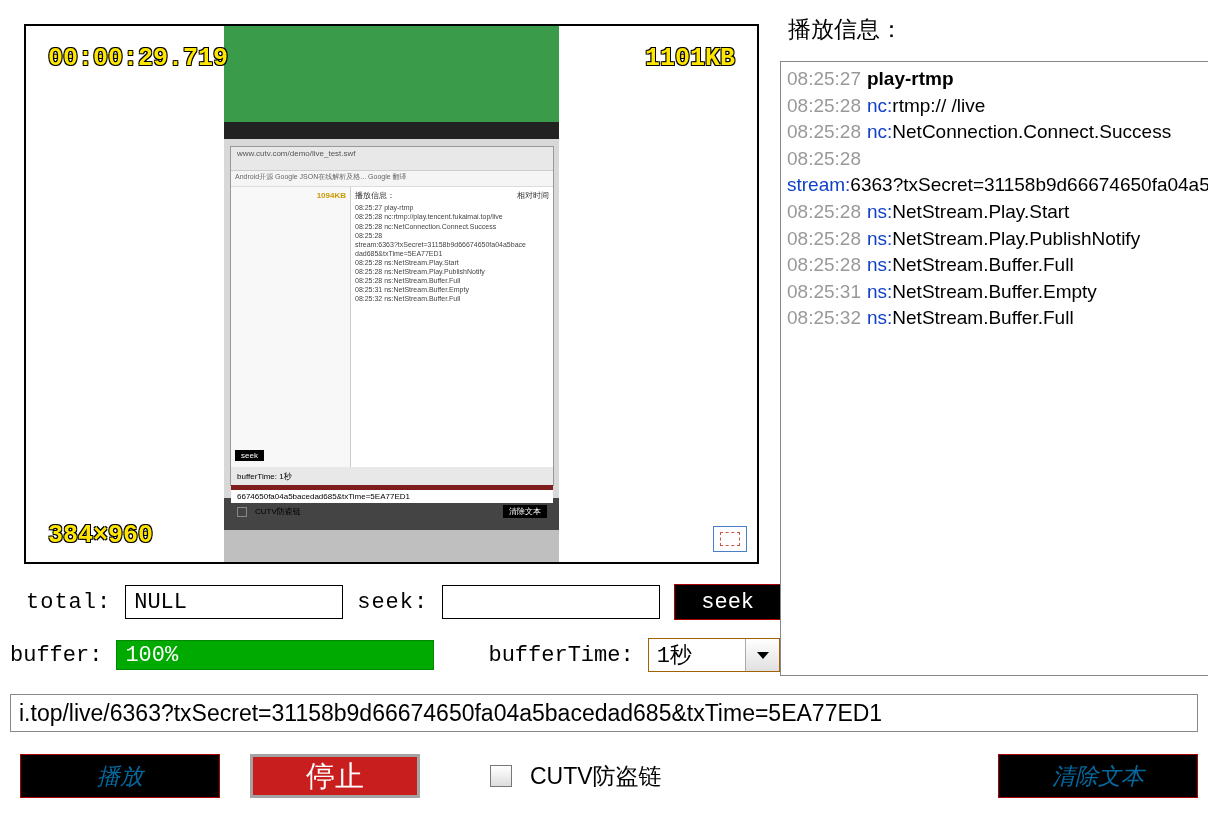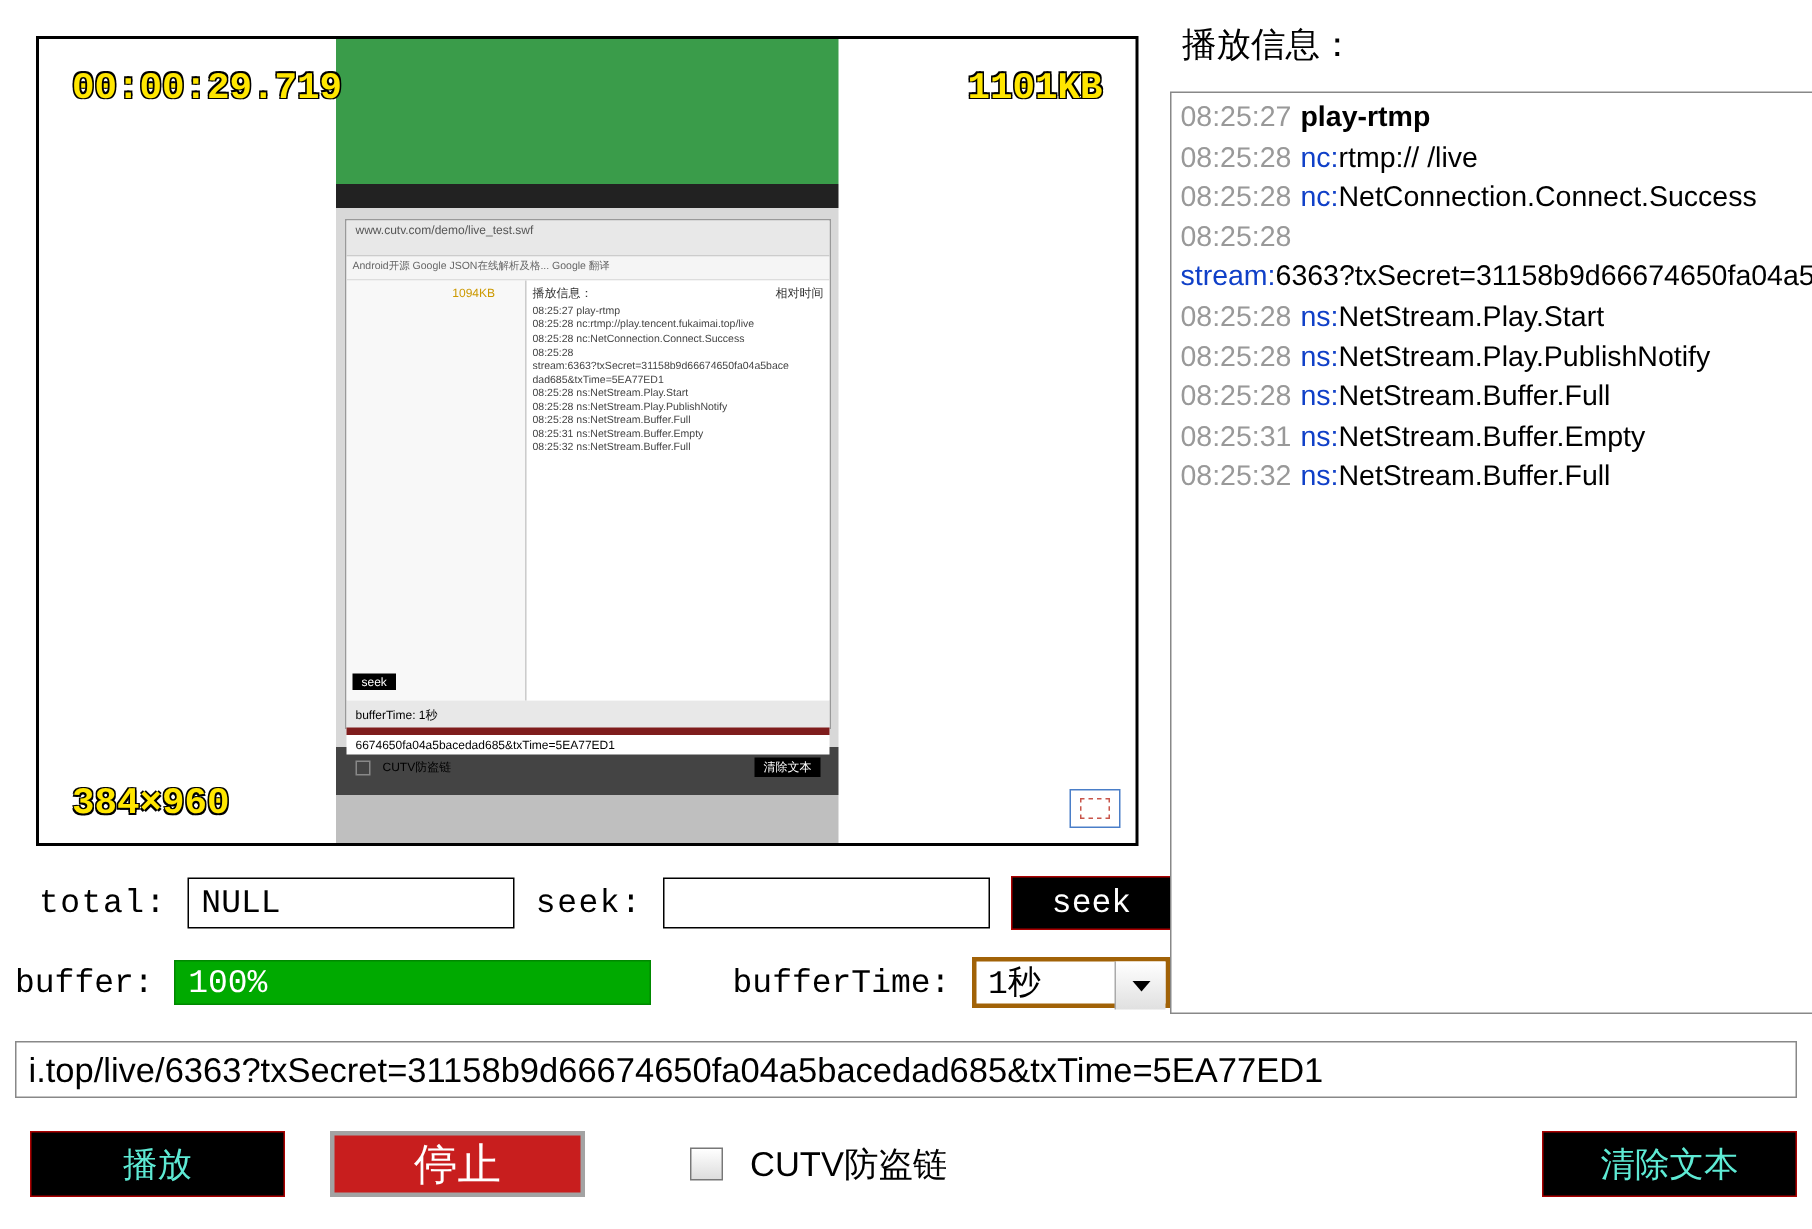--- a/index.html
+++ b/index.html
@@ -25,56 +25,56 @@
 .fs-icon { position: absolute; bottom: 10px; right: 10px; width: 34px; height: 26px; background: #fff; border: 1px solid #4a7ec8; display: flex; align-items: center; justify-content: center; }
 .fs-icon::before { content: ""; width: 18px; height: 12px; border: 1px dashed #c8554a; }
 .controls1 { display: flex; align-items: center; gap: 14px; margin: 20px 0 0 26px; font-family: "Courier New", monospace; font-size: 22px; }
 .controls1 label { letter-spacing: 1px; }
 .input-white { height: 34px; border: 1px solid #000; background: #fff; font-family: "Courier New", monospace; font-size: 22px; padding: 2px 8px; }
 .input-white.w1 { width: 218px; }
 .input-white.w2 { width: 218px; }
 .btn-black { height: 36px; background: #000; color: #fff; border: 1px solid #a00; font-family: "Courier New", monospace; font-size: 22px; padding: 0 26px; cursor: pointer; }
 .controls2 { display: flex; align-items: center; gap: 14px; margin: 18px 0 0 10px; font-family: "Courier New", monospace; font-size: 22px; }
 .buffer-bar { width: 325px; height: 30px; background: #0a0; border: 1px solid #080; color: #fff; font-family: "Courier New", monospace; font-size: 22px; padding: 1px 8px; display: flex; align-items: center; }
-.dropdown { width: 135px; height: 34px; border: 3px solid #a16207; background: #fff; display: flex; align-items: center; position: relative; padding: 0 8px; font-size: 22px; }
+.dropdown { width: 135px; height: 34px; border: 1px solid #a16207; background: #fff; display: flex; align-items: center; position: relative; padding: 0 8px; font-size: 22px; }
 .dropdown-arrow { position: absolute; right: 0; top: 0; width: 34px; height: 32px; border-left: 1px solid #aaa; background: linear-gradient(#fff,#e0e0e0); display: flex; align-items: center; justify-content: center; }
 .dropdown-arrow::after { content: ""; border-left: 6px solid transparent; border-right: 6px solid transparent; border-top: 7px solid #000; }
 .info-section { flex: 1; display: flex; flex-direction: column; padding-top: 14px; }
 .info-header { display: flex; align-items: center; gap: 20px; font-size: 23px; margin-bottom: 16px; padding-left: 8px; }
 .checkbox { width: 22px; height: 22px; border: 1px solid #777; background: linear-gradient(#fff,#ddd); display: inline-block; margin-right: 8px; vertical-align: middle; }
 .log-box { border: 1px solid #888; height: 615px; overflow: hidden; background: #fff; padding: 4px 6px; font-size: 19px; line-height: 1.4; }
 .log-line { white-space: nowrap; overflow: hidden; }
 .ts { color: #999; margin-right: 6px; }
 .bold { font-weight: bold; }
 .nc { color: #1040c8; }
 .ns { color: #1040c8; }
 .stream { color: #1040c8; }
 .msg { color: #000; }
 .url-row { width: 1188px; margin: 0 10px; }
 .url-input { width: 100%; height: 38px; border: 1px solid #888; font-size: 23px; padding: 2px 8px; background: #fff; }
 .bottom-row { display: flex; align-items: center; gap: 30px; margin: 22px 0 0 20px; }
-.btn-big-black { width: 170px; height: 44px; background: #000; color: #5eead4; border: 1px solid #a00; font-size: 23px; cursor: pointer; }
+.btn-big-black { width: 200px; height: 44px; background: #000; color: #0369a1; border: 1px solid #a00; font-size: 23px; cursor: pointer; font-style: italic; }
 .btn-big-red { width: 170px; height: 44px; background: #c81e1e; color: #fff; border: 3px solid #a3a3a3; font-size: 29px; cursor: pointer; }
 .cutv-section { display: flex; align-items: center; gap: 10px; font-size: 23px; margin-left: 40px; }
 .spacer { flex: 1; }
 </style>
 </head>
 <body>
 
 <div class="container">
   <div class="top-row">
     <div class="video-section">
       <div class="video-frame">
         <div class="video-inner">
           <div class="inner-window">
             <div class="inner-header">www.cutv.com/demo/live_test.swf</div>
             <div class="inner-bookmarks">Android开源   Google   JSON在线解析及格...   Google 翻译</div>
             <div class="inner-body">
               <div class="inner-left">
-                <div style="position:absolute;top:4px;right:20px;font-size:8px;color:#cc9900;font-weight:normal;">1094KB</div>
+                <div style="position:absolute;top:4px;right:4px;font-size:8px;color:#cc9900;font-weight:bold;">1094KB</div>
                 <div style="position:absolute;bottom:4px;left:4px;right:4px;">
                   <div class="inner-btn-black" style="display:inline-block">seek</div>
                 </div>
               </div>
               <div class="inner-right" id="inner-lines">
                 <div style="font-size:8px;color:#333;margin-bottom:2px;">
                   <span>播放信息：</span>
                   <span style="float:right">相对时间</span>
                 </div>
               <div class="pline">08:25:27 play-rtmp</div>

